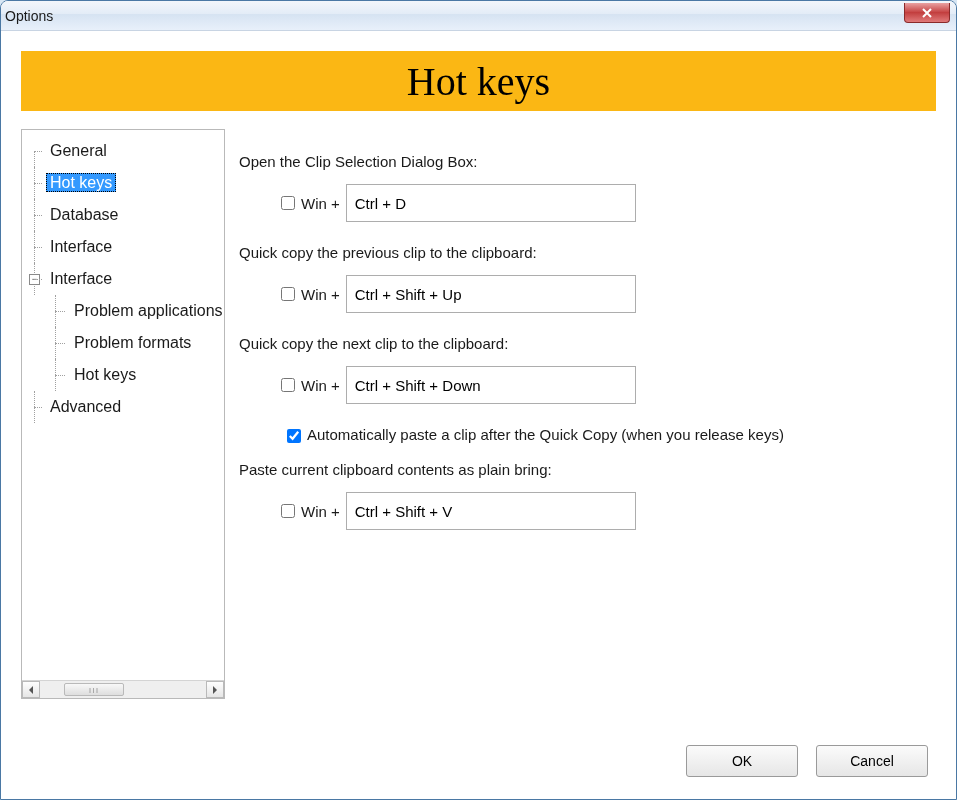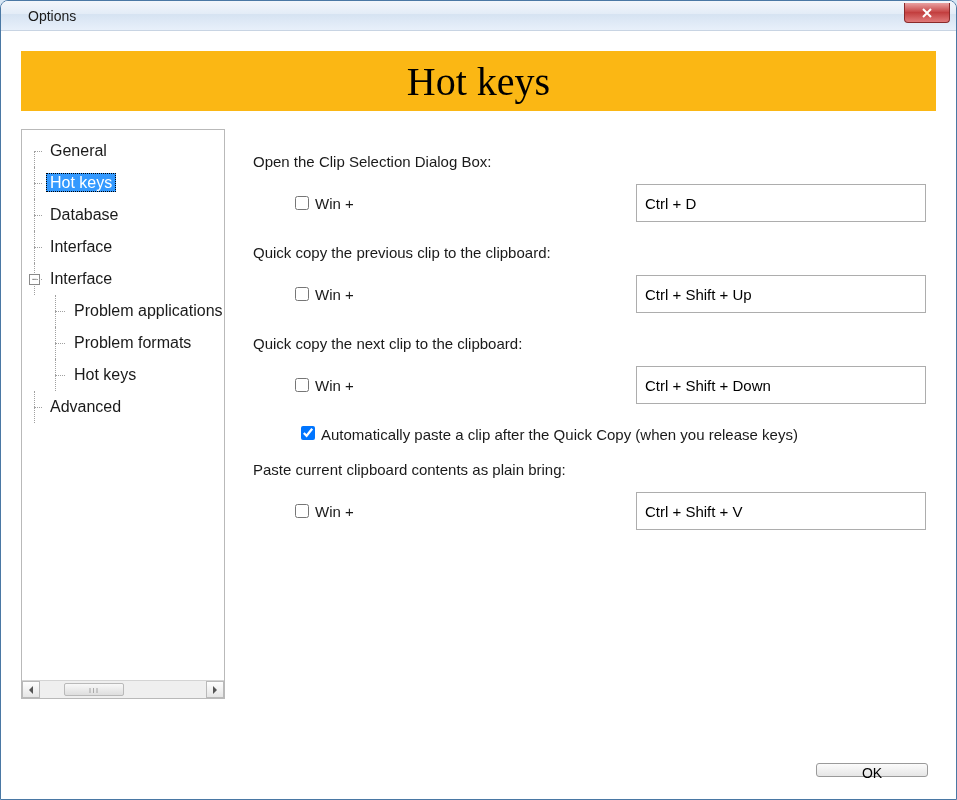--- a/index.html
+++ b/index.html
@@ -21,21 +21,21 @@
     position: relative;
   }
 
   
   .titlebar {
     height: 30px;
     background: linear-gradient(#f2f6fb, #e3ecf7 45%, #d6e3f2 46%, #e8f0fa);
     border-bottom: 1px solid #c8d4e3;
     display: flex;
     align-items: center;
-    padding: 0 0 0 27px;
+    padding: 0 0 0 4px;
     position: relative;
   }
   .titlebar-title {
     font-size: 14px;
     color: #1a1a1a;
   }
   .close-btn {
     position: absolute;
     right: 6px; top: 2px;
     width: 46px; height: 20px;
@@ -66,21 +66,20 @@
   }
   .banner-title {
     font-family: Garamond, Georgia, "Times New Roman", serif;
     font-size: 40px;
     color: #000;
   }
 
   .content {
     display: flex;
     margin-top: 18px;
-    gap: 14px;
   }
 
   
   .sidebar {
     width: 204px;
     height: 570px;
     border: 1px solid #b9b9b9;
     background: #fff;
     position: relative;
     padding: 5px 0 20px 0;
@@ -200,21 +199,20 @@
     font-size: 15px;
   }
   .section-label {
     margin: 12px 0 14px 0;
   }
   .hotkey-row {
     display: flex;
     align-items: center;
     padding-left: 42px;
     margin-bottom: 22px;
-    justify-content: space-between;
   }
   .win-check {
     display: flex;
     align-items: center;
     gap: 6px;
     margin-right: 6px;
     cursor: pointer;
   }
   .win-check input {
     width: 14px; height: 14px;
@@ -225,21 +223,21 @@
     height: 24px;
     border: 1px solid #adadad;
     padding: 18px 8px;
     font-size: 15px;
     font-family: inherit;
     background: #fff;
   }
 
   .auto-paste {
     display: flex;
-    align-items: flex-start;
+    align-items: flex-end;
     gap: 6px;
     margin: 4px 0 18px 0;
     cursor: pointer;
     padding-left: 48px;
   }
   .auto-paste input { width: 14px; height: 14px; margin: 0; }
 
   .note {
     margin-top: 20px;
     line-height: 1.5;
@@ -249,21 +247,21 @@
   
   .footer {
     position: absolute;
     right: 28px;
     bottom: 22px;
     display: flex;
     gap: 18px;
   }
   .dlg-btn {
     width: 112px;
-    height: 14px;
+    height: 32px;
     background: linear-gradient(#fbfbfb, #e6e6e6);
     border: 1px solid #9a9a9a;
     border-radius: 3px;
     font-size: 14px;
     cursor: pointer;
     font-family: inherit;
   }
 </style>
 </head>
 <body>
@@ -379,15 +377,16 @@
           <input class="hotkey-input" type="text" value="Ctrl + Shift + V" style="">
         </div>
 
 
       </div>
     </div>
   </div>
 
   <div class="footer">
     <button class="dlg-btn">OK</button>
+    <button class="dlg-btn">Cancel</button>
   </div>
 
 </div>
 
 </body></html>

